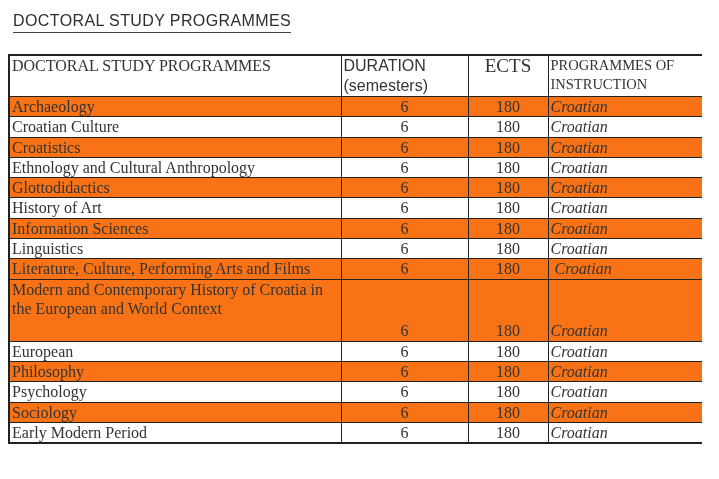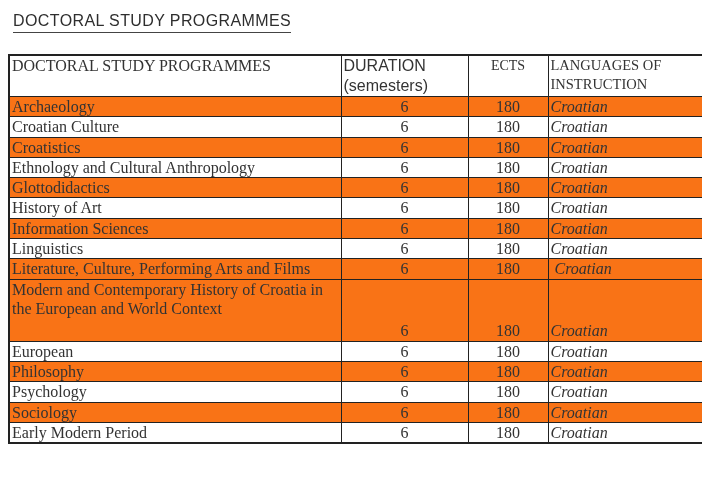--- a/index.html
+++ b/index.html
@@ -52,21 +52,21 @@
     text-align: left;
   }
   th.h-programmes {
     font-size: 16px;
   }
   th.h-duration {
     font-family: "Liberation Sans", "DejaVu Sans", sans-serif;
     font-size: 16px;
   }
   th.h-ects {
-    font-size: 14px;
+    font-size: 19px;
     text-align: center;
   }
   th.h-languages {
     font-size: 14.5px;
     line-height: 19px;
     padding-top: 1px;
   }
   tbody td {
     font-size: 16px;
     line-height: 19.3px;
@@ -104,21 +104,21 @@
     </colgroup>
     <thead>
       <tr>
         <th class="h-programmes">DOCTORAL STUDY PROGRAMMES</th>
         <th class="h-duration">
           <div>DURATION</div>
           <div>(semesters)</div>
         </th>
         <th class="h-ects">ECTS</th>
         <th class="h-languages">
-          <div>LANGUAGES OF</div>
+          <div>PROGRAMMES OF</div>
           <div>INSTRUCTION</div>
         </th>
       </tr>
     </thead>
     <tbody>
         <tr class="shaded">
       <td class="col-programme">Archaeology</td>
       <td class="col-duration">6</td>
       <td class="col-ects">180</td>
       <td class="col-language">Croatian</td>

